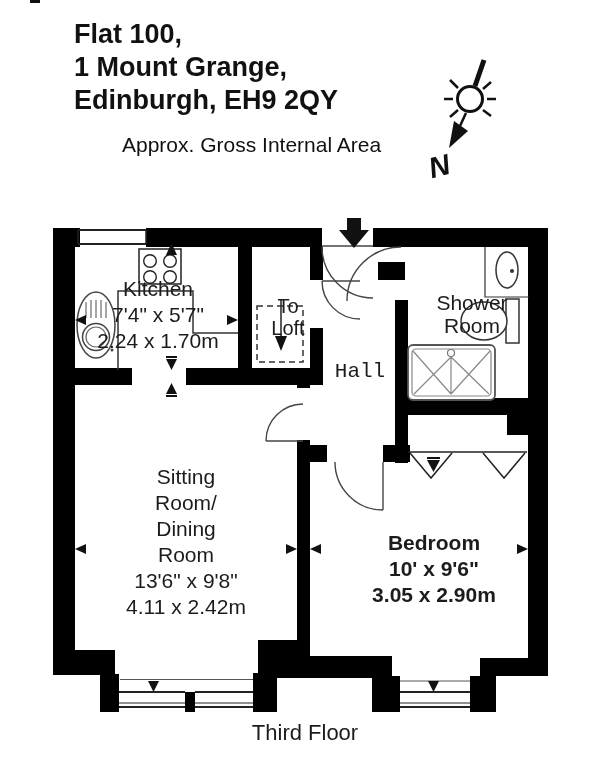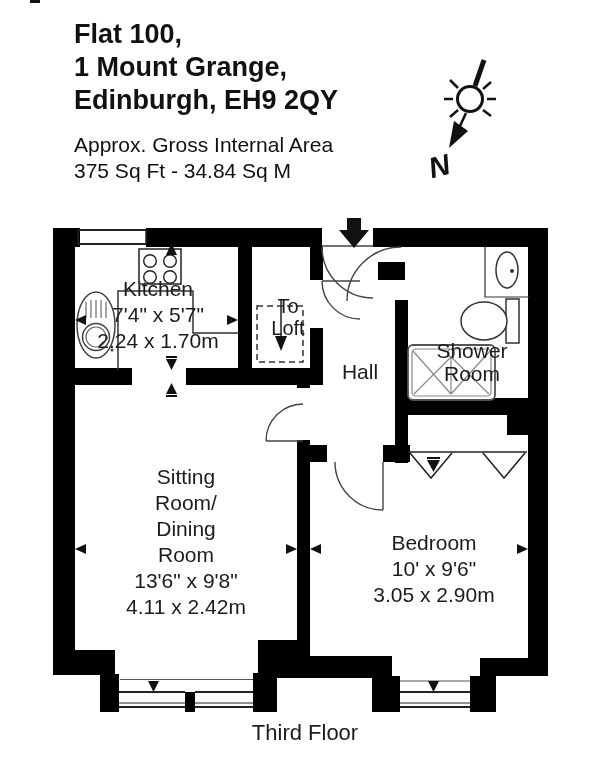--- a/index.html
+++ b/index.html
@@ -3,21 +3,21 @@
 <meta charset="utf-8">
 <style>
   html,body { margin:0; padding:0; background:#ffffff; }
   .page {
     position:relative; width:609px; height:768px; background:#ffffff;
     font-family:"Liberation Sans", sans-serif; overflow:hidden;
   }
   .plan-svg { position:absolute; left:0; top:0; }
   .titleblock { position:absolute; left:74px; top:18px; color:#111111; }
   .title-line { font-size:27px; font-weight:bold; line-height:33px; white-space:nowrap; }
-  .area-line  { font-size:21px; line-height:26px; white-space:nowrap; }
+  .area-line  { font-size:21px; line-height:26px; white-space:nowrap;margin-left:48px; }
   .area-gap   { margin-top:15px; }
   .label {
     position:absolute; transform:translateX(-50%); text-align:center;
     color:#1c1c1c; font-size:21px; line-height:26px; white-space:nowrap;
   }
   .label-sm { font-size:20px; line-height:22px;margin-top:34px; }
   .shower-lh { line-height:23px; }
   .caption { font-size:22px; }
   .north-n {
     position:absolute; left:429px; top:150px; color:#111111;
@@ -178,55 +178,54 @@
       <line x1="466" y1="113" x2="460" y2="126" stroke="#111" stroke-width="2.5"></line>
       <polygon points="454,121 468,131 449,148" fill="#111"></polygon>
     </g>
   </svg>
 
   <div class="titleblock">
     <div class="title-line">Flat 100,</div>
     <div class="title-line">1 Mount Grange,</div>
     <div class="title-line">Edinburgh, EH9 2QY</div>
     <div class="area-line area-gap">Approx. Gross Internal Area</div>
-    <div class="area-line">375 Sq Ft - 34.84 Sq M</div>
   </div>
 
   <div class="north-n">N</div>
 
   <div class="label" style="left:158px; top:276px;">
     <div>Kitchen</div>
     <div>7'4" x 5'7"</div>
     <div>2.24 x 1.70m</div>
   </div>
 
   <div class="label label-sm" style="left:288px; top:261px;">
     <div>To</div>
     <div>Loft</div>
   </div>
 
-  <div class="label" style="left:360px; top:359px;">
+  <div class="label" style="left:360px; top:359px;font-family:Liberation Mono, monospace;">
     <div>Hall</div>
   </div>
 
-  <div class="label shower-lh" style="left:472px; top:291px;margin-top:48px;">
+  <div class="label shower-lh" style="left:472px; top:291px;">
     <div>Shower</div>
     <div>Room</div>
   </div>
 
   <div class="label" style="left:186px; top:464px;">
     <div>Sitting</div>
     <div>Room/</div>
     <div>Dining</div>
     <div>Room</div>
     <div>13'6" x 9'8"</div>
     <div>4.11 x 2.42m</div>
   </div>
 
-  <div class="label" style="left:434px; top:530px;">
+  <div class="label" style="left:434px; top:530px;font-weight:bold;">
     <div>Bedroom</div>
     <div>10' x 9'6"</div>
     <div>3.05 x 2.90m</div>
   </div>
 
   <div class="label caption" style="left:305px; top:720px;">Third Floor</div>
 
 </div>
 
 </body></html>

